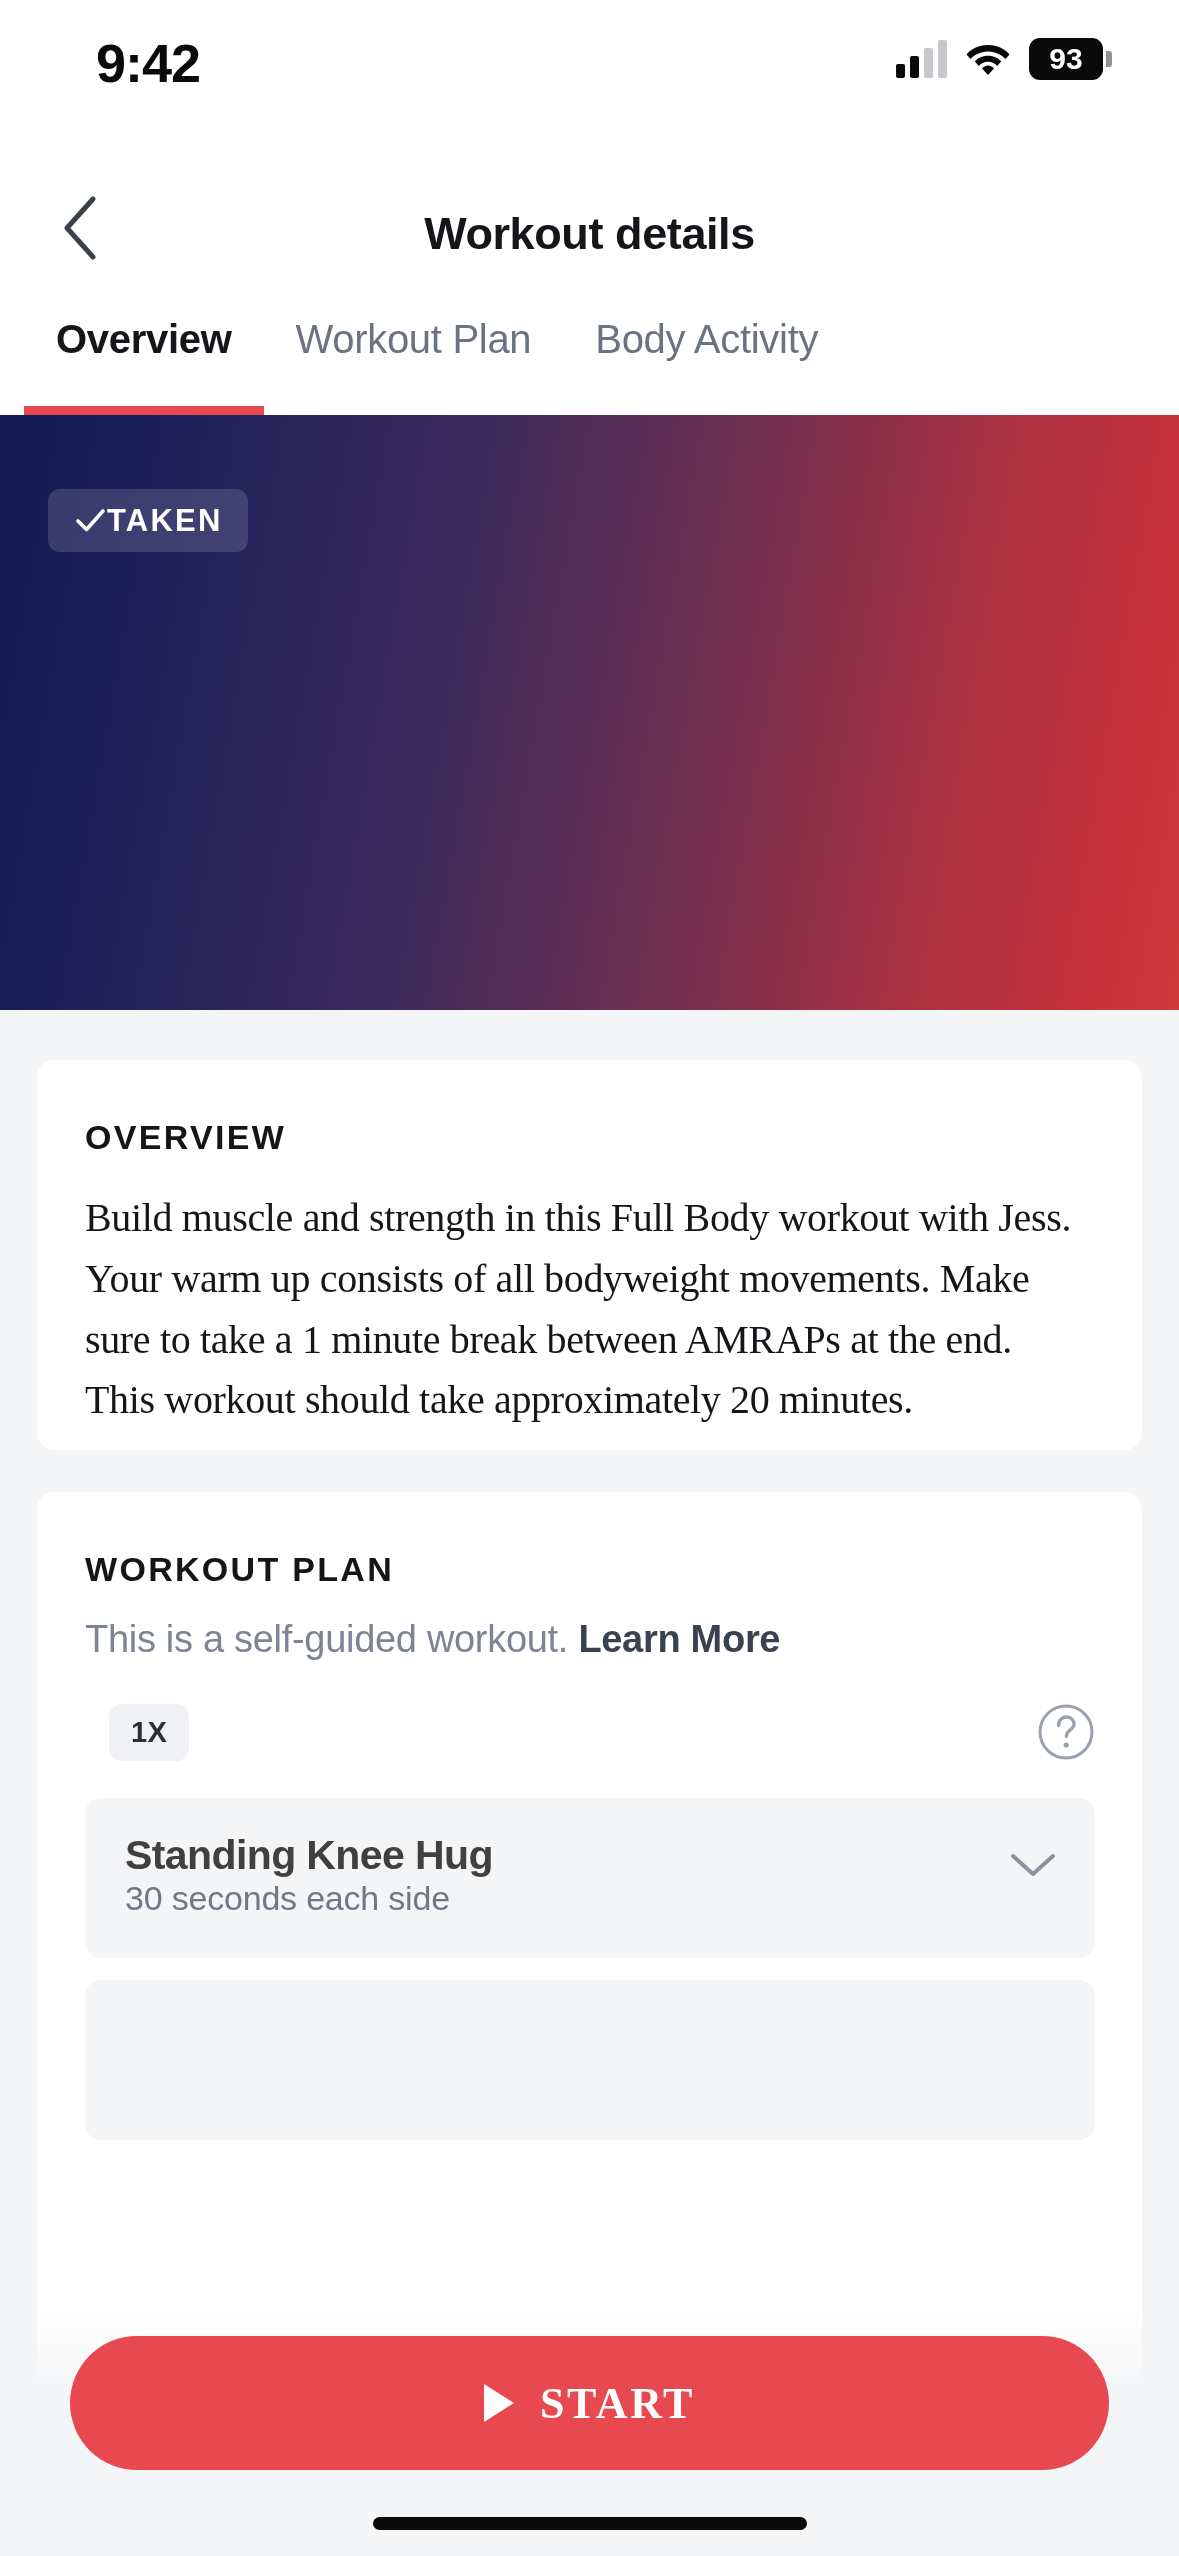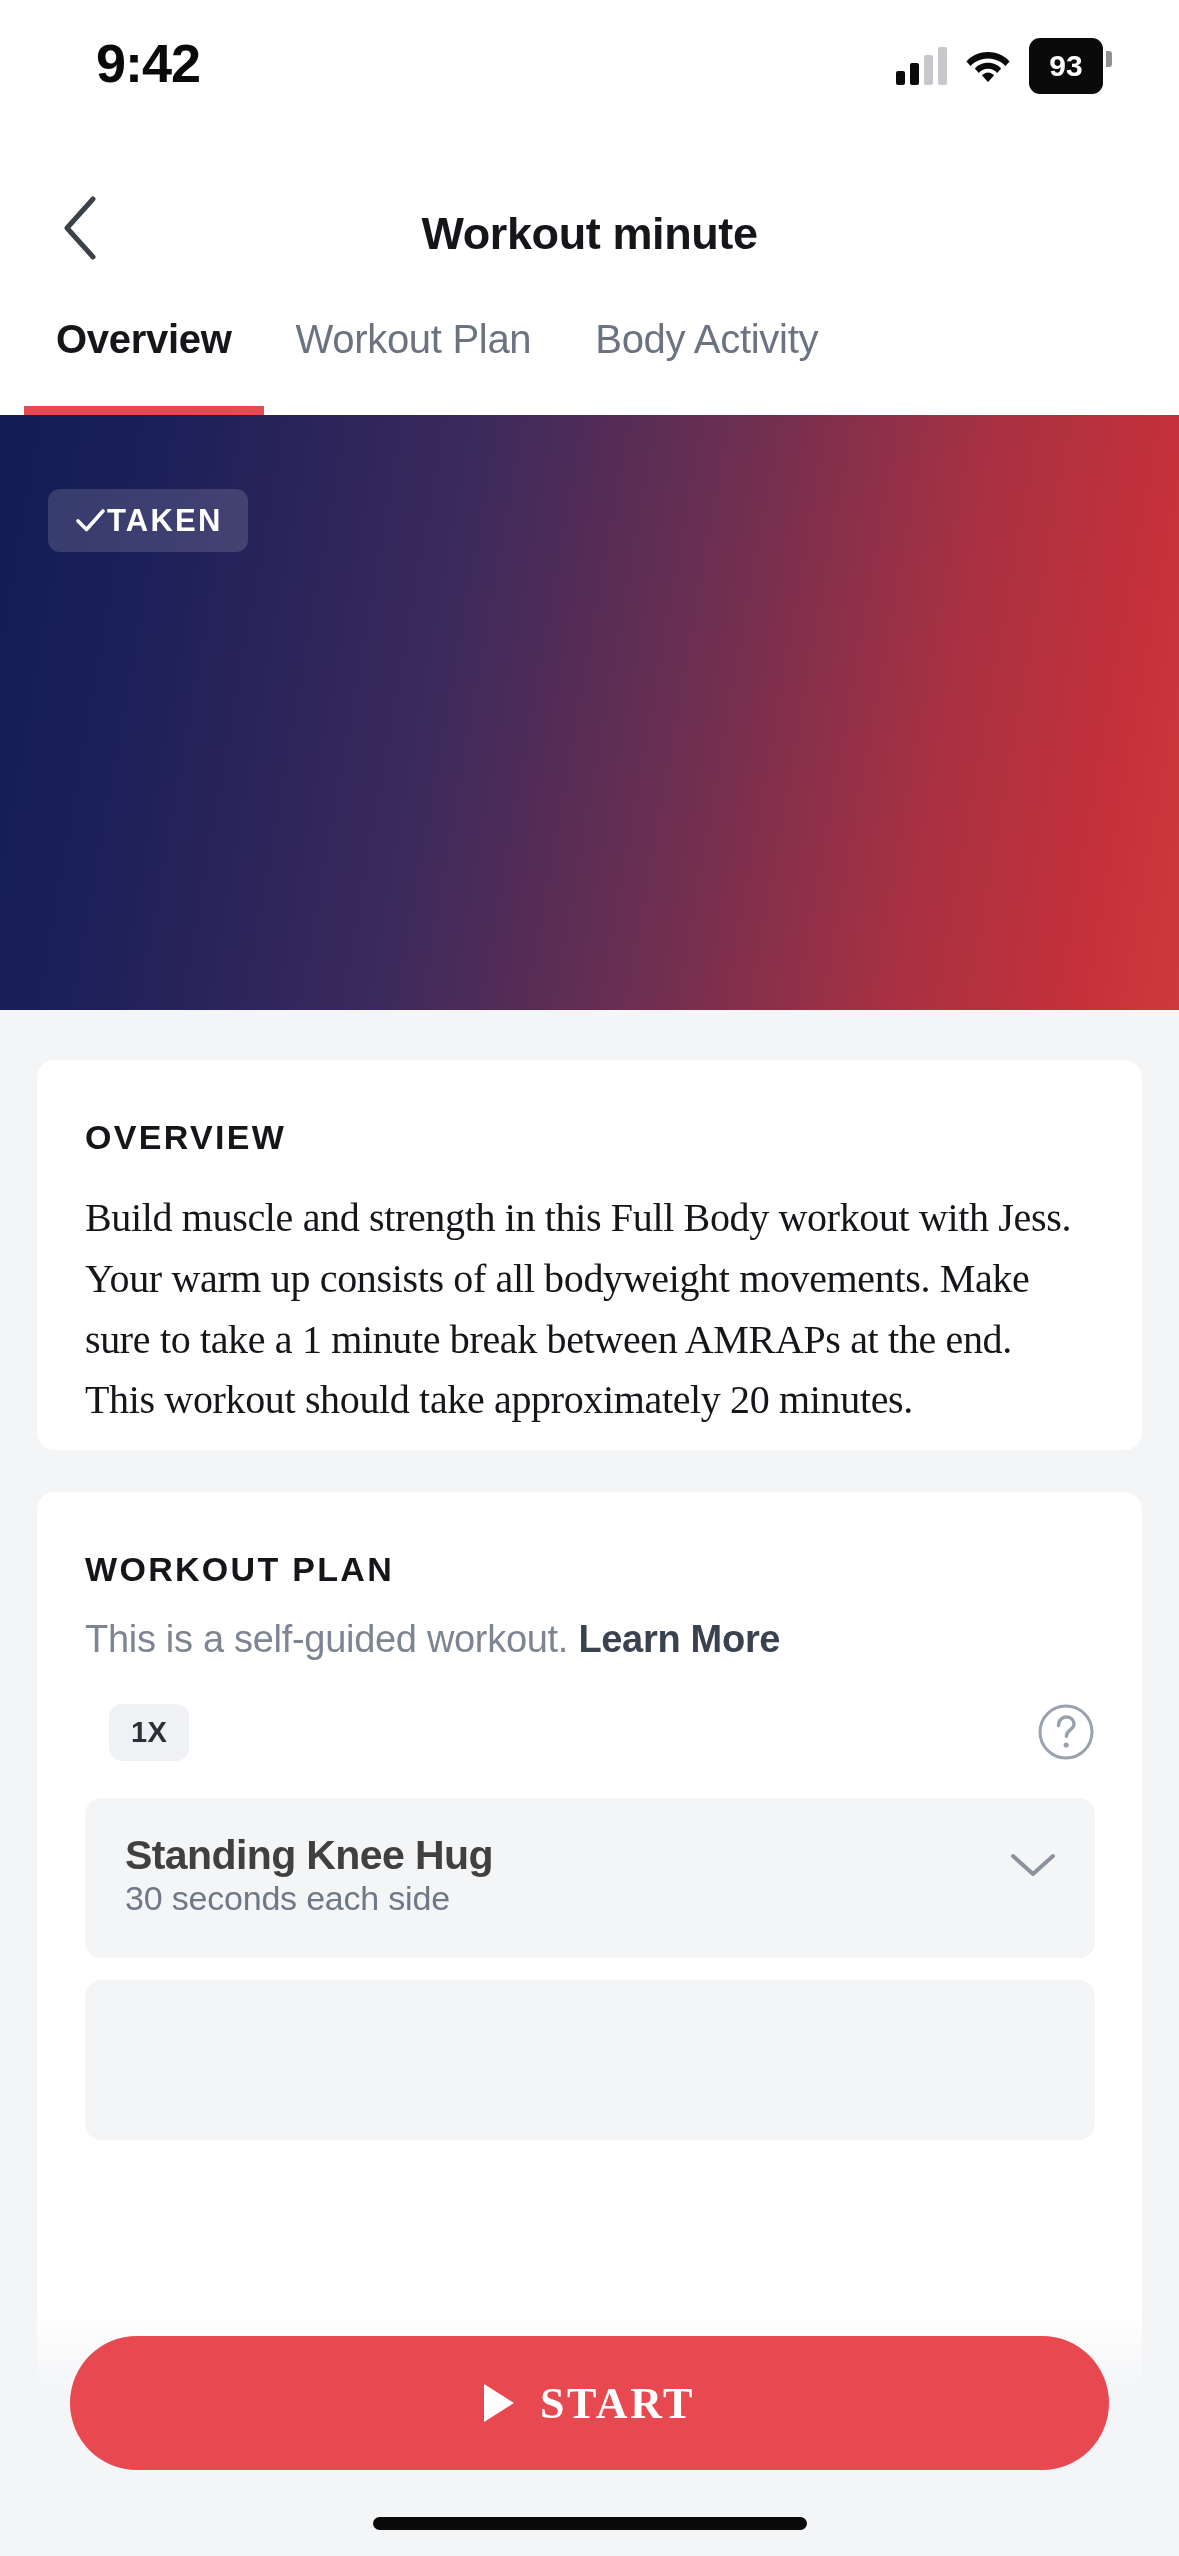--- a/index.html
+++ b/index.html
@@ -20,21 +20,21 @@
   }
   .sb-right { position:absolute; right:76px; top:38px; display:flex; align-items:center; gap:18px; }
   .sig { display:flex; align-items:flex-end; gap:5px; height:38px; }
   .sig i { display:block; width:9px; background:#0a0a0a; border-radius:2px; }
   .sig i:nth-child(1){ height:14px; }
   .sig i:nth-child(2){ height:22px; }
   .sig i:nth-child(3){ height:30px; background:#c7c7cc; }
   .sig i:nth-child(4){ height:38px; background:#c7c7cc; }
   .wifi { width:46px; height:36px; }
   .batt {
-    min-width:74px; height:56px; background:#0a0a0a; border-radius:11px;
+    min-width:74px; height:42px; background:#0a0a0a; border-radius:11px;
     display:flex; align-items:center; justify-content:center;
     color:#fff; font-size:30px; font-weight:700; padding:0 9px; position:relative;
   }
   .batt:after {
     content:""; position:absolute; right:-9px; top:13px;
     width:6px; height:16px; background:#0a0a0a; border-radius:0 3px 3px 0; opacity:.45;
   }
 
   
   .navbar { position:absolute; top:150px; left:0; width:1179px; height:155px; background:#fff; }
@@ -171,21 +171,21 @@
       </span>
     </div>
   </div>
 
   <div class="navbar">
     <div class="back-btn">
       <svg width="40" height="66" viewBox="0 0 40 66">
         <path d="M33 4 L7 33 L33 62" fill="none" stroke="#3b4149" stroke-width="5" stroke-linecap="round" stroke-linejoin="round"></path>
       </svg>
     </div>
-    <div class="nav-title">Workout minute</div>
+    <div class="nav-title">Workout details</div>
   </div>
 
   <div class="tabs">
     <div class="tab active">Overview</div>
     <div class="tab">Workout Plan</div>
     <div class="tab">Body Activity</div>
   </div>
 
   <div class="hero">
 

